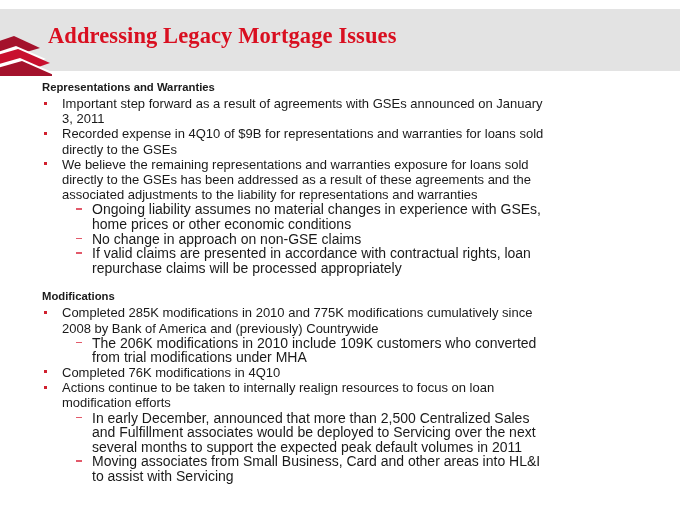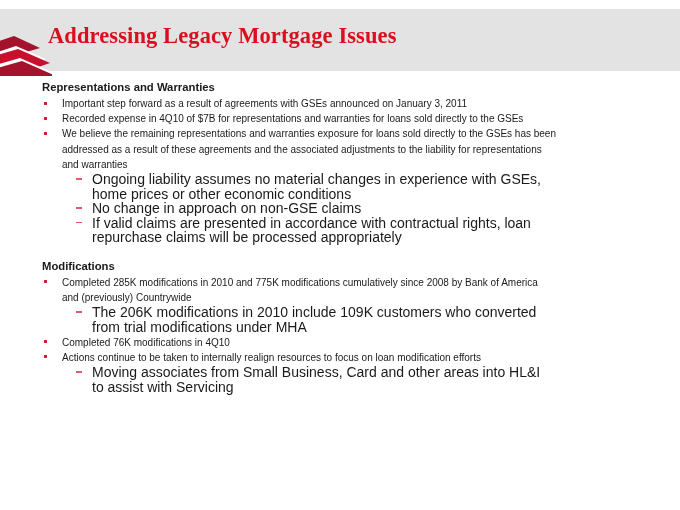--- a/index.html
+++ b/index.html
@@ -72,21 +72,21 @@
   ul.lvl1 {
     list-style: none;
     margin: 0;
     padding: 0;
   }
 
   li.b1 {
     position: relative;
     margin: 0 0 0 0;
     padding: 0 14px 0 62px;
-    font-size: 10px;
+    font-size: 13px;
     line-height: 15.2px;
     color: #1a1a1a;
   }
   li.b1 > .mk {
     position: absolute;
     left: 44px;
     top: 5.5px;
     width: 3px;
     height: 3px;
     background: #d0202e;
@@ -133,21 +133,21 @@
 
   <div class="section">
     <div class="section-title">Representations and Warranties</div>
     <ul class="lvl1">
       <li class="b1">
         <span class="mk"></span>
         <span>Important step forward as a result of agreements with GSEs announced on January 3, 2011</span>
       </li>
       <li class="b1">
         <span class="mk"></span>
-        <span>Recorded expense in 4Q10 of $7B for representations and warranties for loans sold directly to the GSEs</span>
+        <span>Recorded expense in 4Q10 of $9B for representations and warranties for loans sold directly to the GSEs</span>
       </li>
       <li class="b1">
         <span class="mk"></span>
         <span>We believe the remaining representations and warranties exposure for loans sold directly to the GSEs has been addressed as a result of these agreements and the associated adjustments to the liability for representations and warranties</span>
       </li>
       <li class="b2">
         <span class="mk"></span>
         <span>Ongoing liability assumes no material changes in experience with GSEs, home prices or other economic conditions</span>
       </li>
       <li class="b2">
@@ -177,20 +177,21 @@
       <li class="b1">
         <span class="mk"></span>
         <span>Completed 76K modifications in 4Q10</span>
       </li>
       <li class="b1">
         <span class="mk"></span>
         <span>Actions continue to be taken to internally realign resources to focus on loan modification efforts</span>
       </li>
       <li class="b2">
         <span class="mk"></span>
+        <span>In early December, announced that more than 2,500 Centralized Sales and Fulfillment associates would be deployed to Servicing over the next several months to support the expected peak default volumes in 2011</span>
       </li>
       <li class="b2">
         <span class="mk"></span>
         <span>Moving associates from Small Business, Card and other areas into HL&amp;I to assist with Servicing</span>
       </li>
     </ul>
   </div>
 
 </div>
 

